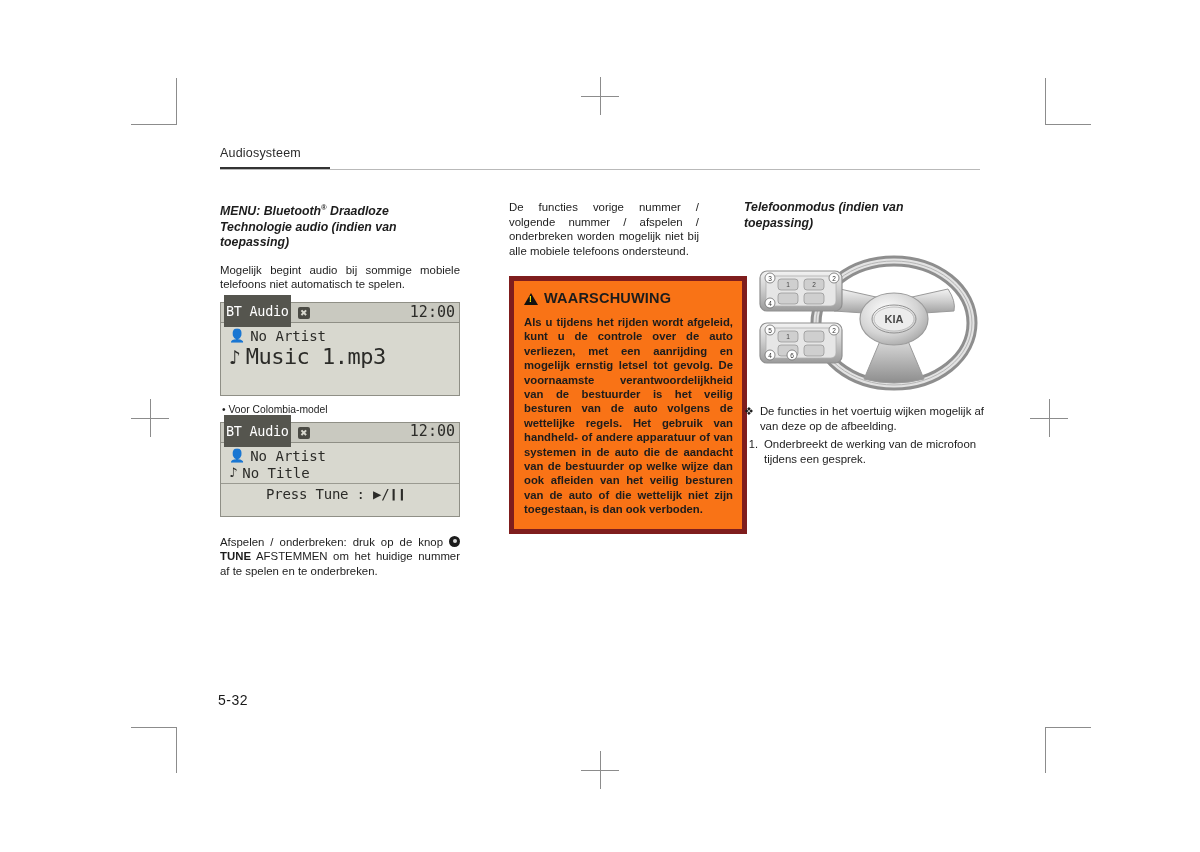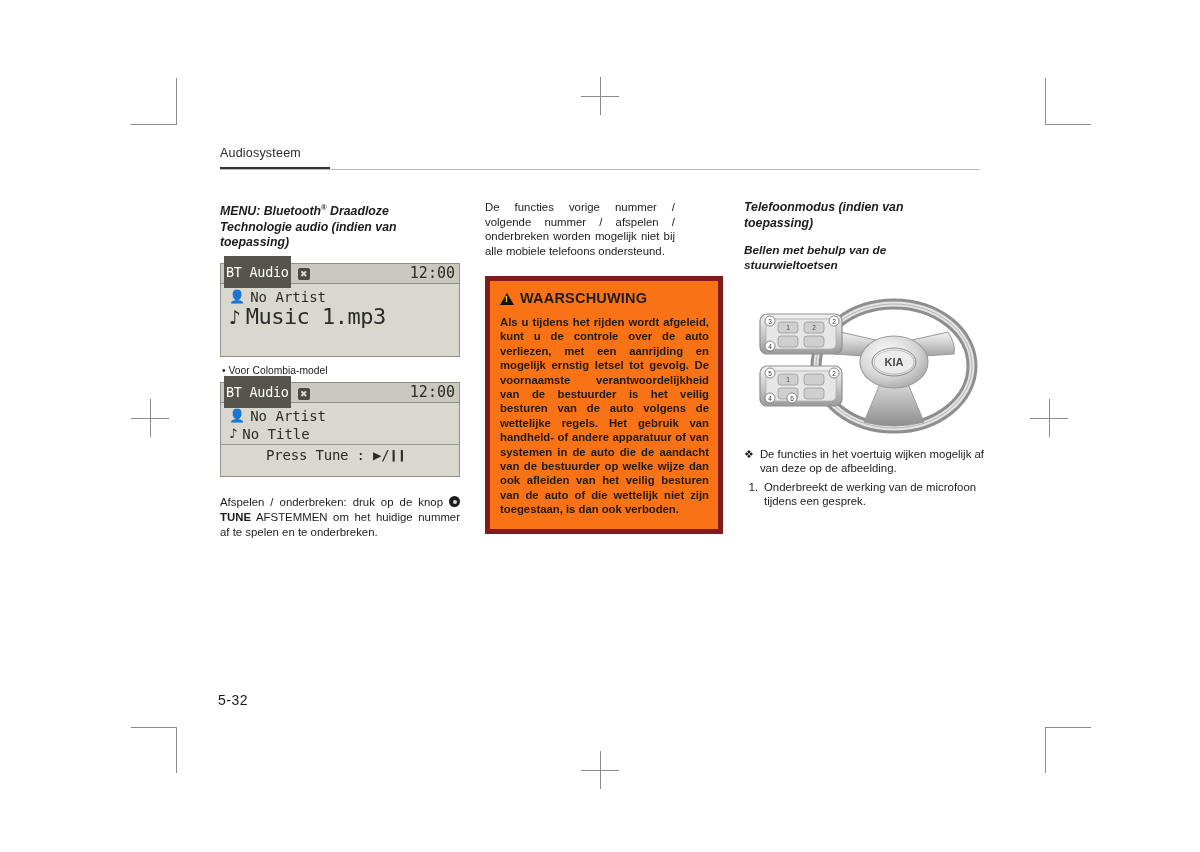--- a/index.html
+++ b/index.html
@@ -79,21 +79,21 @@
 
   
   .col {
     position: absolute;
     top: 200px;
     font-size: 11.4px;
     line-height: 14.6px;
     color: #1c1c1c;
   }
   .col1 { left: 220px; width: 240px; }
-  .col2 { left: 485px; width: 190px; }
+  .col2 { left: 509px; width: 190px; }
   .col3 { left: 744px; width: 240px; }
 
   .h-bold-italic {
     font-weight: bold;
     font-style: italic;
     font-size: 12.3px;
     line-height: 15.6px;
     margin: 0 0 12px 0;
   }
   .sub-bold-italic {
@@ -299,20 +299,21 @@
   <div class="chapter-title">Audiosysteem</div>
   <div class="header-rule"></div>
   <div class="header-rule-thick"></div>
 
   <div class="col col1">
     <div class="h-bold-italic">
       <span>MENU: Bluetooth</span><sup>®</sup><span> Draadloze</span><br>
       <span>Technologie audio (indien van</span><br>
       <span>toepassing)</span>
     </div>
+    <p class="just" style="margin-top:0px;">Mogelijk begint audio bij sommige mobiele telefoons niet automatisch te spelen.</p>
 
     <div class="lcd" style="margin-top:10px; height:94px;">
       <div class="lcd-top">
         <div>
           <span class="lcd-title">BT Audio</span>
           <span class="lcd-bt-icon">✖</span>
         </div>
         <span class="lcd-clock">12:00</span>
       </div>
       <div class="lcd-body">
@@ -362,24 +363,20 @@
         <span>WAARSCHUWING</span>
       </div>
       <p class="warning-text">Als u tijdens het rijden wordt afgeleid, kunt u de controle over de auto verliezen, met een aanrijding en mogelijk ernstig letsel tot gevolg. De voornaamste verantwoordelijkheid van de bestuurder is het veilig besturen van de auto volgens de wettelijke regels. Het gebruik van handheld- of andere apparatuur of van systemen in de auto die de aandacht van de bestuurder op welke wijze dan ook afleiden van het veilig besturen van de auto of die wettelijk niet zijn toegestaan, is dan ook verboden.</p>
     </div>
   </div>
 
   <div class="col col3">
     <div class="h-bold-italic">
       <span>Telefoonmodus (indien van</span><br>
       <span>toepassing)</span>
-    </div>
-    <div class="sub-bold-italic">
-      <span>Bellen met behulp van de</span><br>
-      <span>stuurwieltoetsen</span>
     </div>
 
     <div class="wheel-figure">
       <svg width="240" height="155" viewBox="0 0 240 155">
         <defs>
           <linearGradient id="gmet" x1="0" y1="0" x2="0" y2="1">
             <stop offset="0%" stop-color="#f3f3f3"></stop>
             <stop offset="45%" stop-color="#cfcfcf"></stop>
             <stop offset="100%" stop-color="#9a9a9a"></stop>
           </linearGradient>

